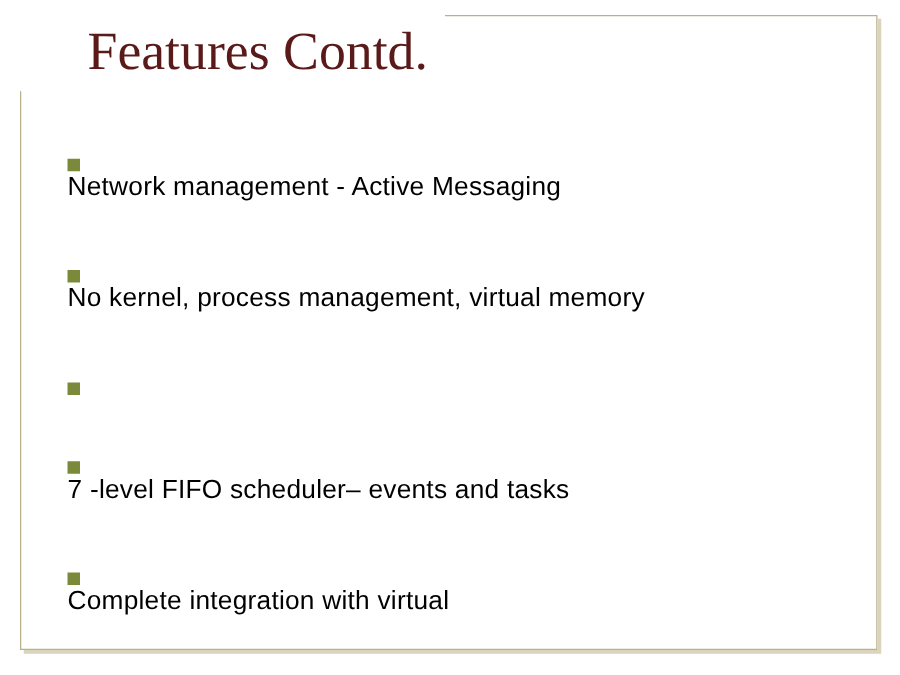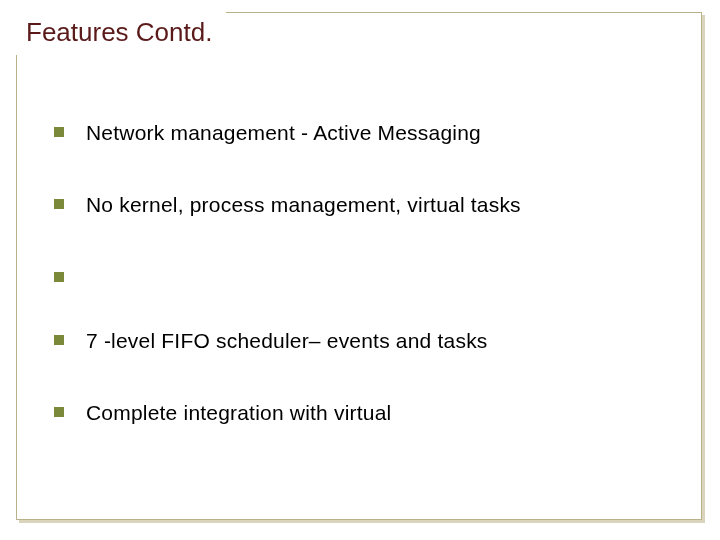--- a/index.html
+++ b/index.html
@@ -34,35 +34,37 @@
     bottom: 3px;
   }
   .title-wrap {
     position: absolute;
     left: 16px;
     top: 12px;
     padding: 6px 14px 8px 10px;
     background: #ffffff;
   }
   .title {
-    font-family: Liberation Sans, sans-serif;
-    font-size: 26px;
+    font-family: Liberation Serif, serif;
+    font-size: 43px;
     color: #5a1a1a;
     line-height: 1.1;
+    margin-left: 44px;
   }
   .body {
     position: absolute;
     left: 54px;
     top: 120px;
     right: 40px;
   }
   .item {
     display: flex;
     align-items: flex-start;
     margin-bottom: 46px;
+    flex-direction: column;
   }
   .bullet {
     width: 10px;
     height: 10px;
     background: #7a8a3a;
     margin-top: 7px;
     margin-right: 22px;
     flex: 0 0 auto;
   }
   .text {
@@ -84,21 +86,21 @@
     <div class="title">Features Contd.</div>
   </div>
 
   <div class="body">
     <div class="item">
       <div class="bullet"></div>
       <div class="text">Network management - Active Messaging</div>
     </div>
     <div class="item">
       <div class="bullet"></div>
-      <div class="text">No kernel, process management, virtual tasks</div>
+      <div class="text">No kernel, process management, virtual memory</div>
     </div>
     <div class="item">
       <div class="bullet"></div>
     </div>
     <div class="item">
       <div class="bullet"></div>
       <div class="text">7 -level FIFO scheduler– events and tasks</div>
     </div>
     <div class="item">
       <div class="bullet"></div>

